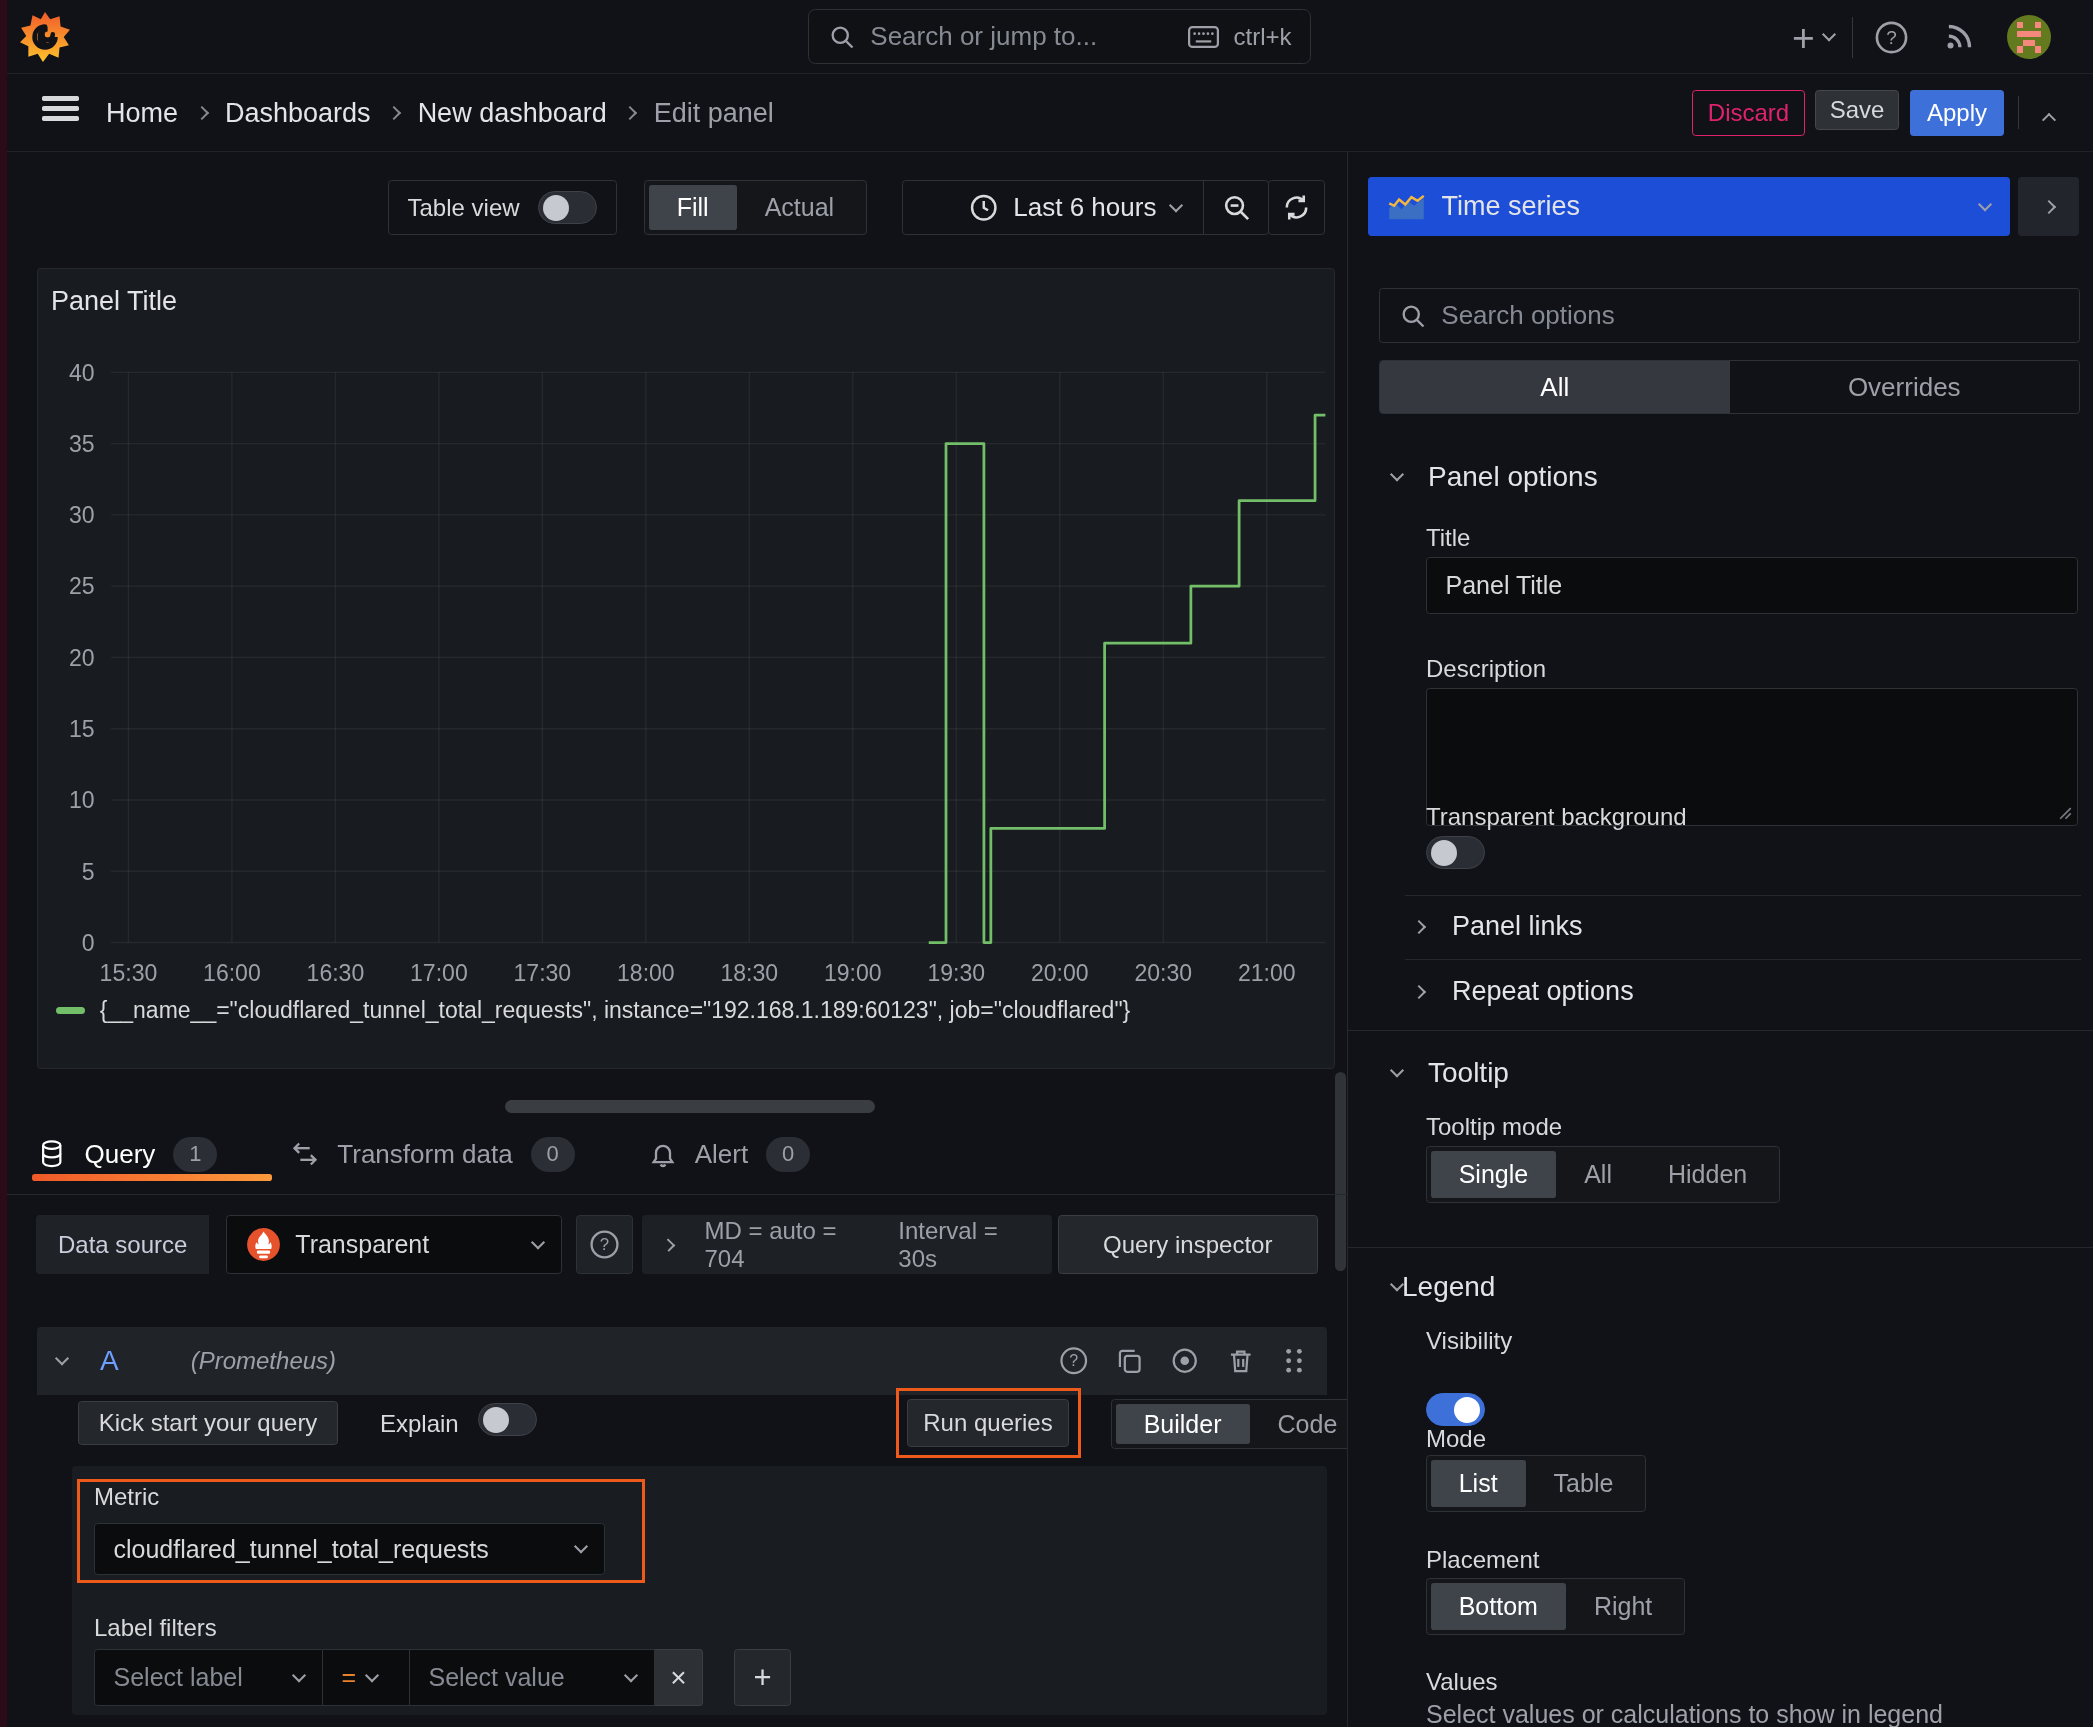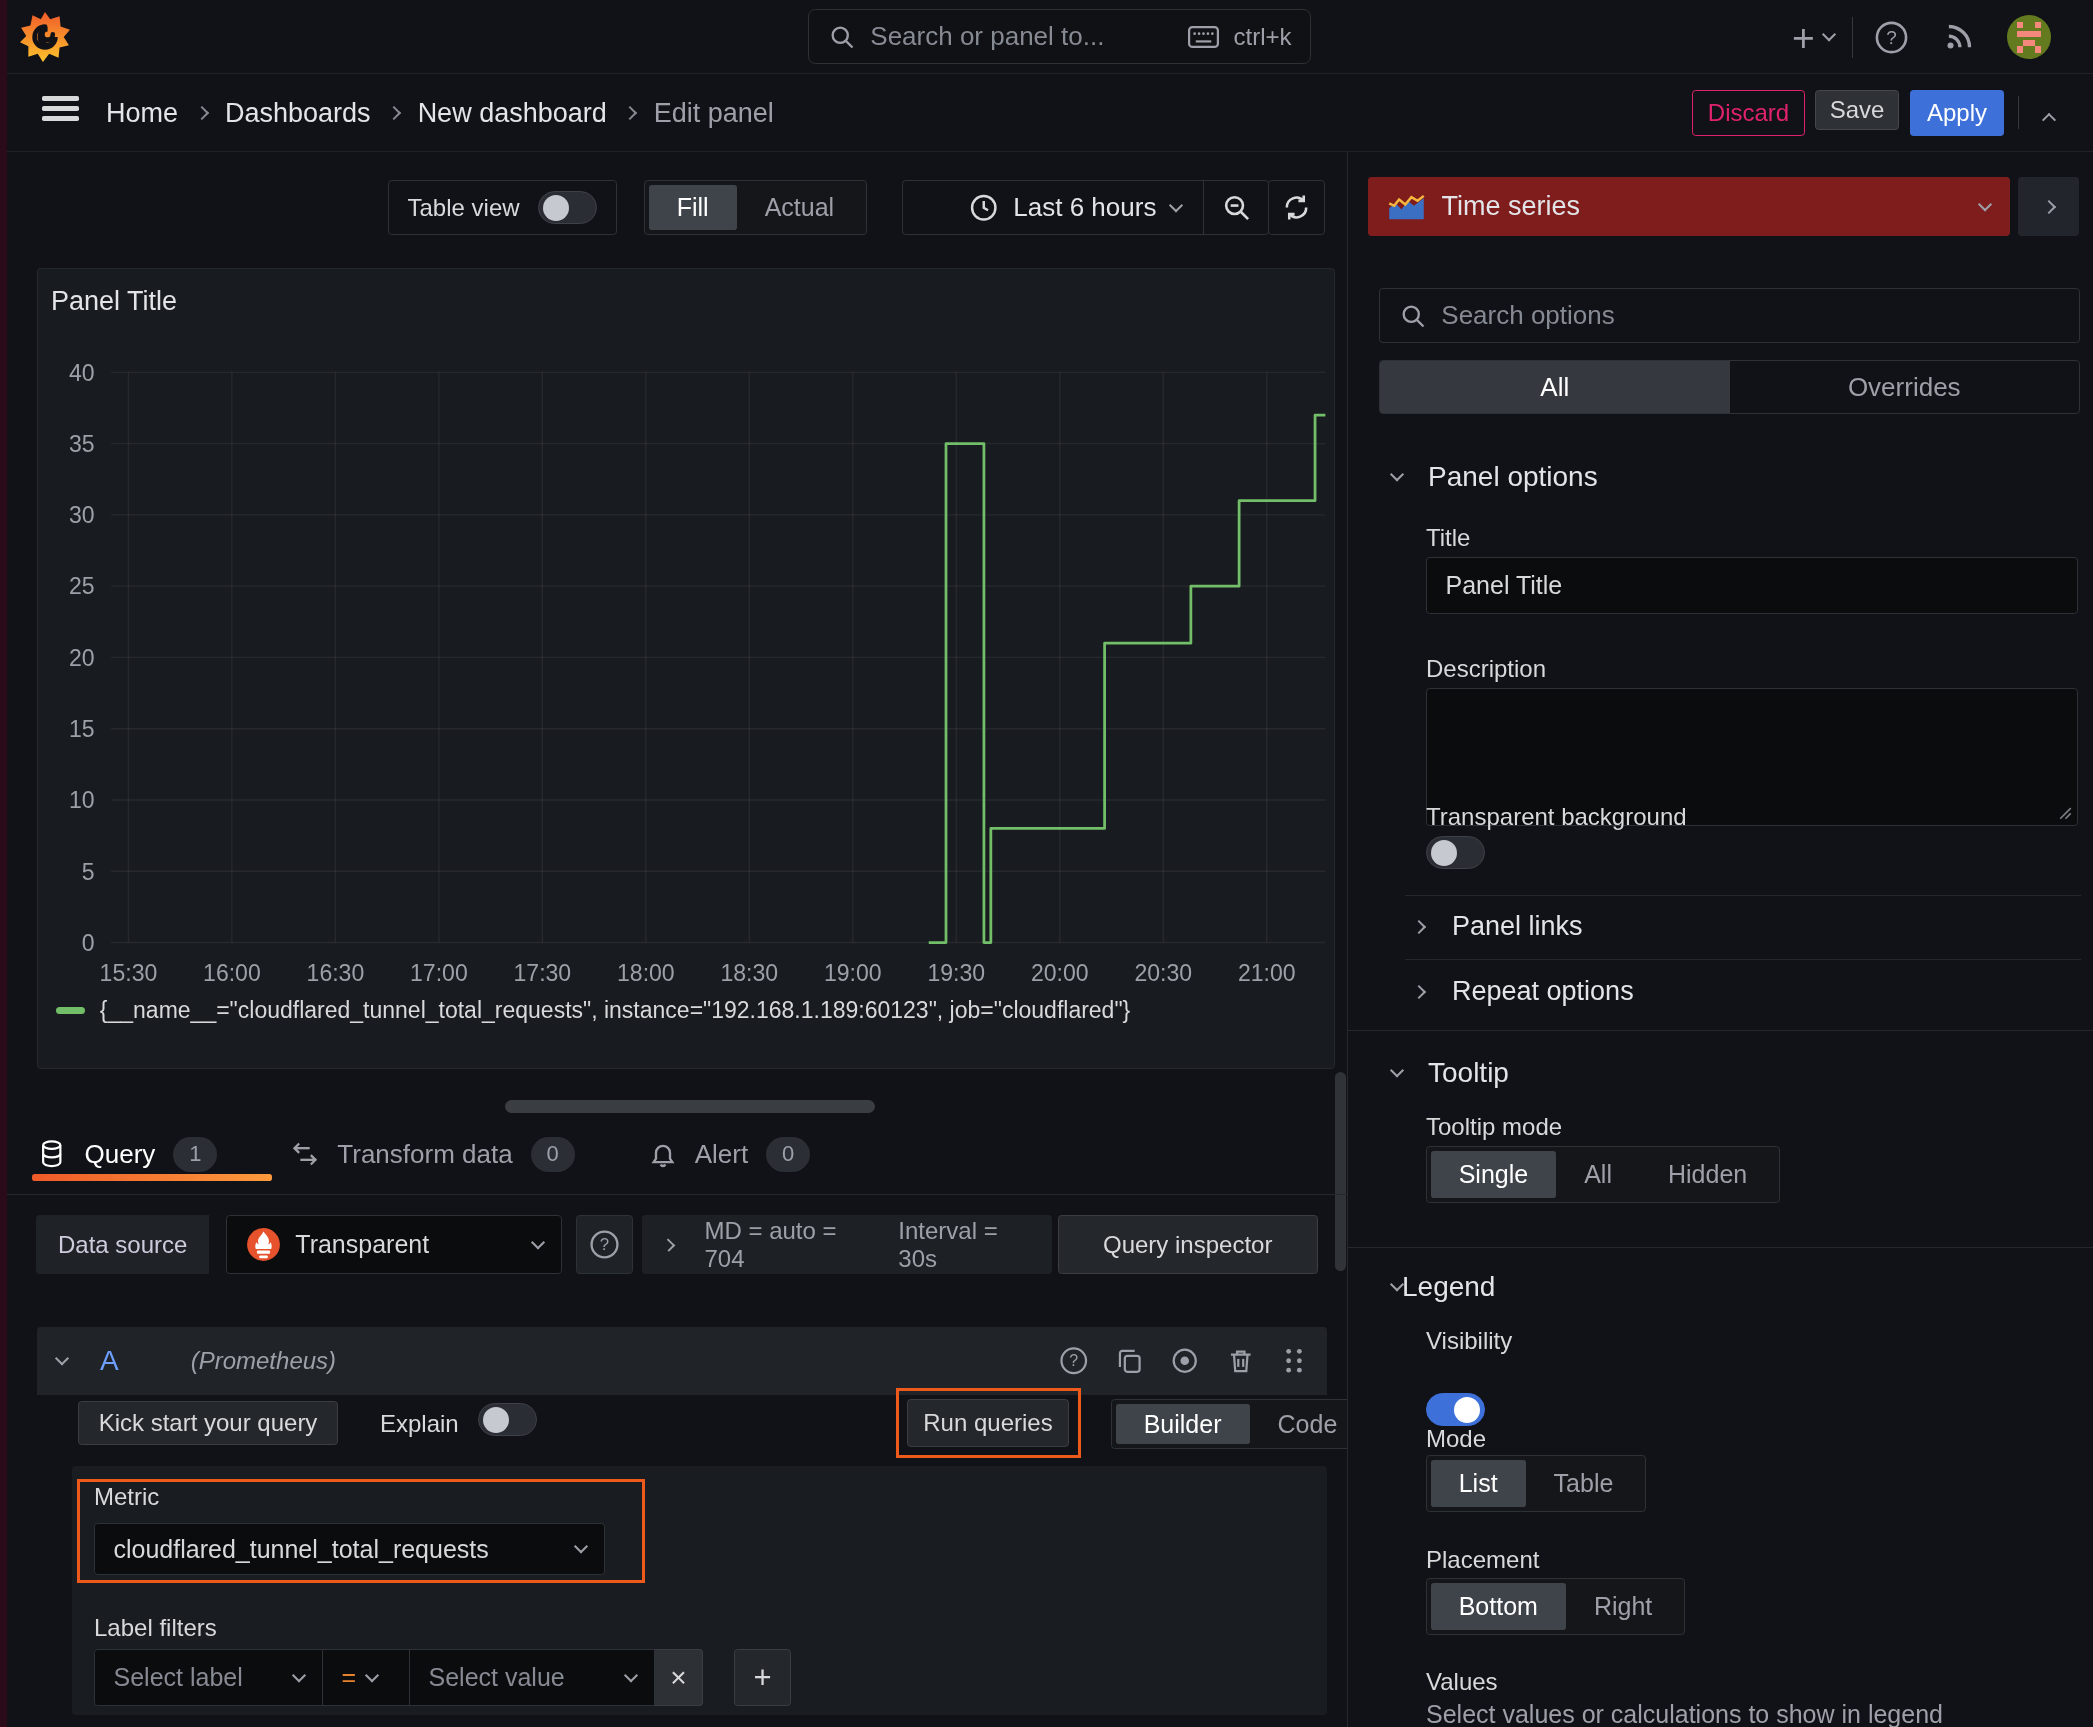--- a/index.html
+++ b/index.html
@@ -87,21 +87,21 @@
         <path d="M50 2 L60 16 L78 10 L80 30 L98 36 L86 50 L96 66 L78 70 L76 90 L58 82 L46 98 L36 82 L18 88 L18 68 L2 60 L14 48 L4 32 L22 28 L26 8 L42 16 Z" fill="url(#gflame)"></path>
         <path d="M50 30 a20 20 0 1 0 20 20 a15 15 0 1 1 -15 -15 a10 10 0 1 0 10 10" fill="none" stroke="#111217" stroke-width="9" stroke-linecap="round"></path>
       </svg>
     </div>
 
     <div class="abs row" style="left:808px; top:9.2px; width:503px; height:55px; border:0.9px solid #2c3235; border-radius:7.4px; padding:0 18.5px; gap:14.8px; background:#0f1115;">
       <svg class="ic muted" width="28" height="28" viewBox="0 0 24 24">
         <circle cx="10.5" cy="10.5" r="6.5" fill="none" stroke="currentColor" stroke-width="2"></circle>
         <line x1="15.5" y1="15.5" x2="21" y2="21" stroke="currentColor" stroke-width="2"></line>
         </svg>
-      <span class="dim" style="flex:1; font-size:26px;">Search or panel to...</span>
+      <span class="dim" style="flex:1; font-size:26px;">Search or jump to...</span>
       <svg class="ic muted" width="31" height="24" viewBox="0 0 28 20">
         <rect x="1" y="1" width="26" height="18" rx="3" fill="none" stroke="currentColor" stroke-width="2"></rect>
         <line x1="7" y1="14" x2="21" y2="14" stroke="currentColor" stroke-width="2"></line>
         <circle cx="6" cy="7" r="1.2" fill="currentColor"></circle>
           <circle cx="10" cy="7" r="1.2" fill="currentColor"></circle>
         <circle cx="14" cy="7" r="1.2" fill="currentColor"></circle>
           <circle cx="18" cy="7" r="1.2" fill="currentColor"></circle>
         <circle cx="22" cy="7" r="1.2" fill="currentColor"></circle>
         </svg>
       <span class="muted" style="font-size:24px;">ctrl+k</span>
@@ -381,21 +381,21 @@
         <span class="ph" style="flex:1;">Select value</span>
         <span class="chev muted"></span>
       </div>
       <div class="row" style="width:48px; height:100%; background:#2d3035; border:0.9px solid #3a3d42; border-left:none; border-radius:0 3.7px 3.7px 0; justify-content:center; font-size:28px; color:#d8d9da;">×</div>
       <button class="btn" style="margin-left:31px; width:57px; height:100%; font-size:31px;">+</button>
     </div>
   </div>
   <div class="annot" style="left:77px; top:1479px; width:568px; height:104px;"></div>
 
   <aside class="sidebar">
-    <div class="abs row" style="left:20px; top:26px; width:642px; height:59px; background:#7f1d1d; border-radius:3.7px; padding:4px 20px; gap:16.6px;">
+    <div class="abs row" style="left:20px; top:26px; width:642px; height:59px; background:#1d4ed8; border-radius:3.7px; padding:4px 20px; gap:16.6px;">
       <svg class="ic" width="37" height="28" viewBox="0 0 30 22">
         <polygon points="1,21 1,12 6,8 11,13 16,6 21,10 29,4 29,21" fill="#3a6fc4"></polygon>
         <polyline points="1,8 5,10 9,5 14,9 19,3 24,6 29,2" stroke="#f5b73d" stroke-width="2" fill="none"></polyline>
         </svg>
       <span style="font-size:27px; color:#e3e4e8; flex:1;">Time series</span>
       <span class="chev muted"></span>
     </div>
     <button class="btn abs" style="left:670px; top:26px; width:61px; height:59px; background:#22252b; border:none;">
       <span class="chev r muted"></span>
     </button>

